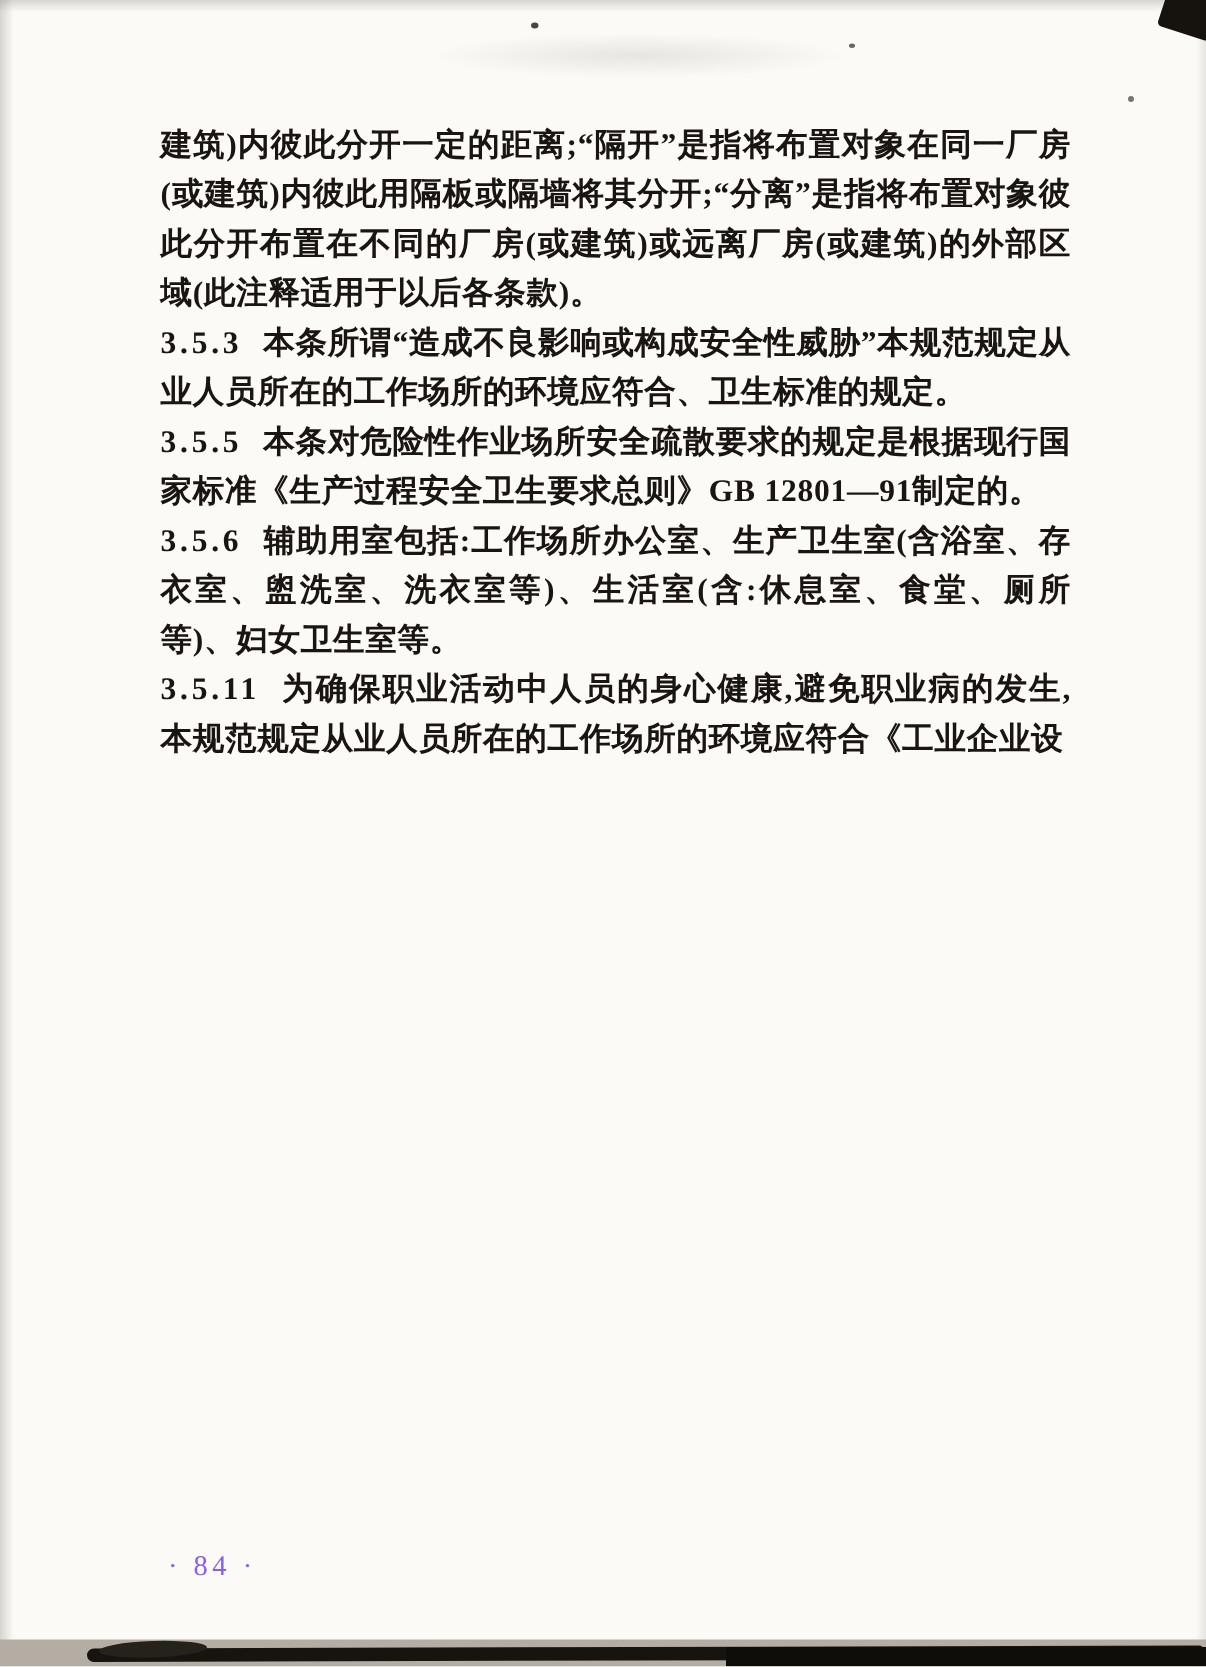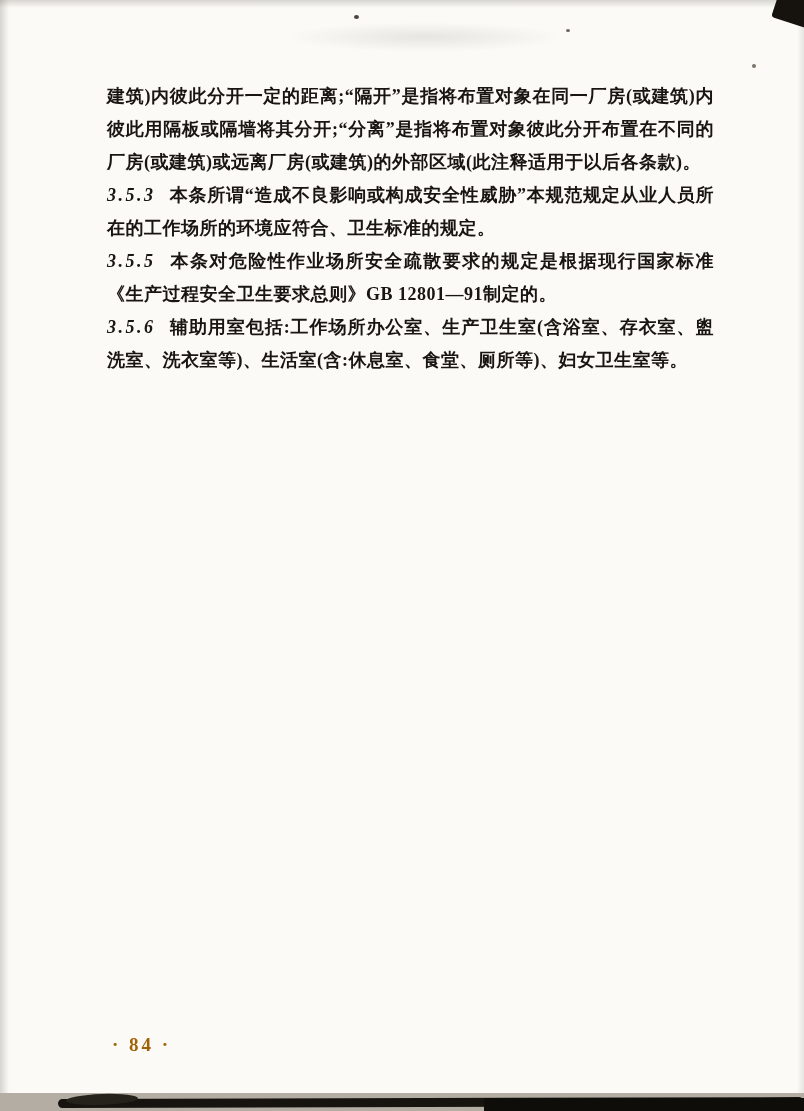--- a/index.html
+++ b/index.html
@@ -17,42 +17,41 @@
     color: #181512;
   }
   .text-block {
     position: absolute;
     left: 107px;
     top: 80px;
     width: 607px;
   }
   .para {
     margin: 0;
-    font-size: 18px;
+    font-size: 21px;
     line-height: 33px;
     text-align: justify;
     letter-spacing: 0.5px;
     font-weight: 600;
     word-break: break-all;
   }
   .para-num {
     font-weight: 700;
     letter-spacing: 2.5px;
     margin-right: 14px;
     white-space: nowrap;
-    font-style: italic;
   }
   .page-number {
     position: absolute;
     left: 112px;
     top: 1034px;
     font-size: 19px;
     letter-spacing: 3px;
-    font-weight: 700;
-    color: #a16207;
+    font-weight: 400;
+    color: #8b5cf6;
   }
   
   .edge-top {
     position: absolute; top: 0; left: 0; right: 0; height: 8px;
     background: linear-gradient(to bottom, rgba(150,145,138,0.35), transparent);
   }
   .edge-left {
     position: absolute; left: 0; top: 0; bottom: 0; width: 9px;
     background: linear-gradient(to right, rgba(120,115,108,0.28), transparent);
   }
@@ -106,20 +105,21 @@
   <div class="corner-mark-tr"></div>
   <div class="speck-1"></div>
   <div class="speck-2"></div>
   <div class="speck-3"></div>
 
   <div class="text-block">
       <p class="para"><span>建筑)内彼此分开一定的距离;“隔开”是指将布置对象在同一厂房(或建筑)内彼此用隔板或隔墙将其分开;“分离”是指将布置对象彼此分开布置在不同的厂房(或建筑)或远离厂房(或建筑)的外部区域(此注释适用于以后各条款)。</span></p>
       <p class="para"><b class="para-num">3.5.3</b><span>本条所谓“造成不良影响或构成安全性威胁”本规范规定从业人员所在的工作场所的环境应符合、卫生标准的规定。</span></p>
       <p class="para"><b class="para-num">3.5.5</b><span>本条对危险性作业场所安全疏散要求的规定是根据现行国家标准《生产过程安全卫生要求总则》GB 12801—91制定的。</span></p>
       <p class="para"><b class="para-num">3.5.6</b><span>辅助用室包括:工作场所办公室、生产卫生室(含浴室、存衣室、盥洗室、洗衣室等)、生活室(含:休息室、食堂、厕所等)、妇女卫生室等。</span></p>
+      <p class="para"><b class="para-num">3.5.11</b><span>为确保职业活动中人员的身心健康,避免职业病的发生,本规范规定从业人员所在的工作场所的环境应符合《工业企业设</span></p>
     </div>
 
   <div class="page-number">· 84 ·</div>
 
   <div class="band-gray"></div>
   <div class="band-black"></div>
   <div class="band-black-2"></div>
   <div class="blob-bl"></div>
 
 </div>

